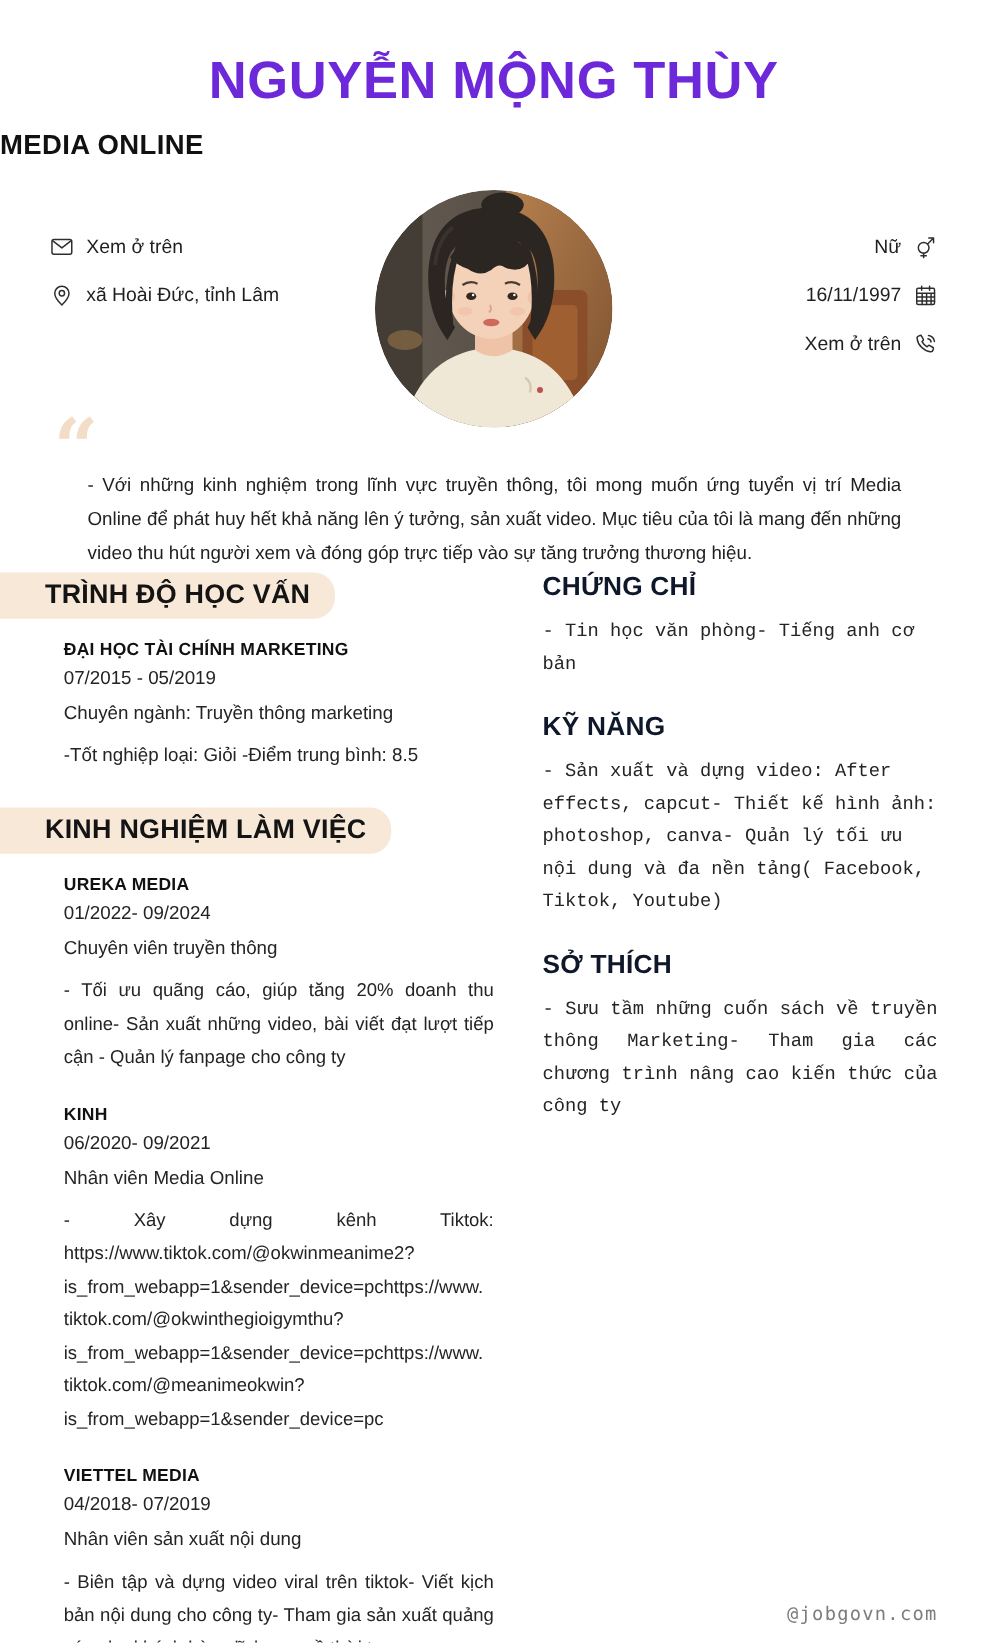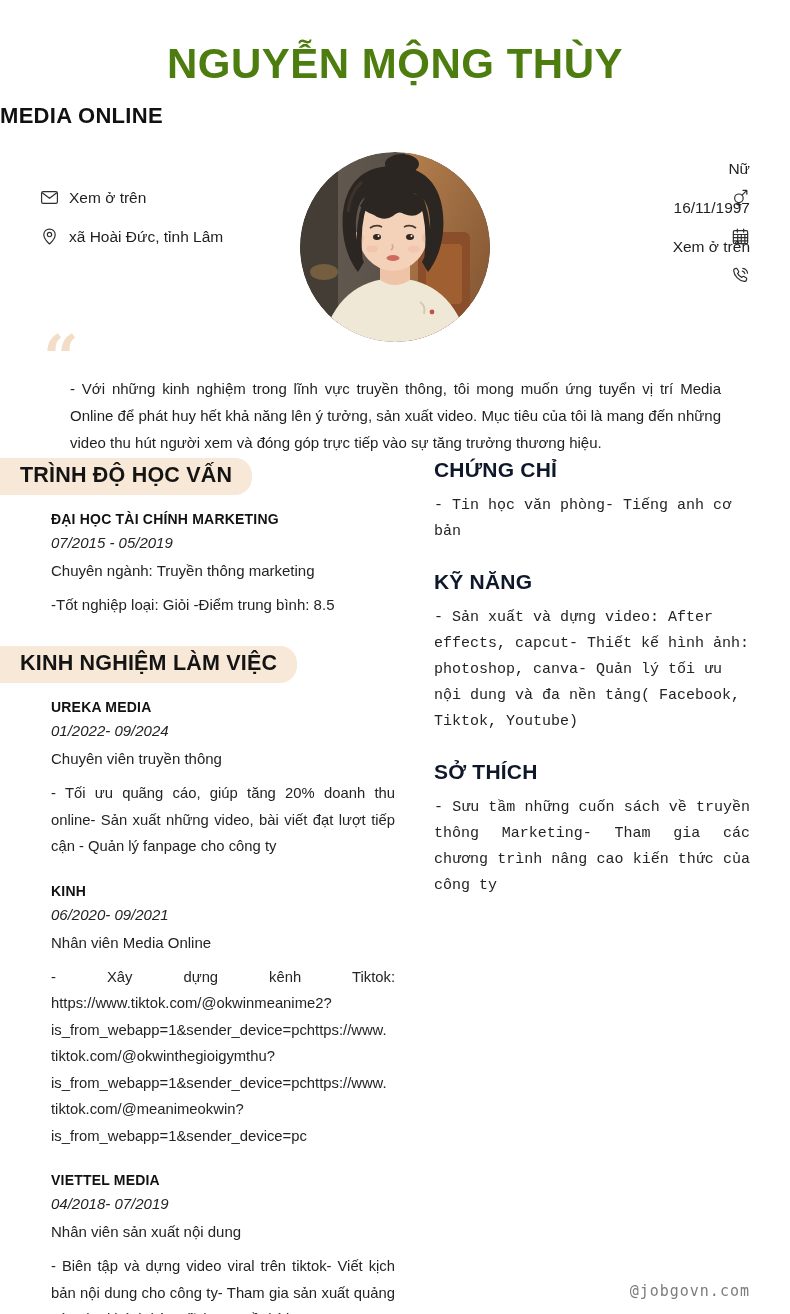--- a/index.html
+++ b/index.html
@@ -4,61 +4,61 @@
 <style>
   html,body{margin:0;padding:0;}
   body{
     width:790px;height:1314px;position:relative;background:#ffffff;
     font-family:"Liberation Sans","DejaVu Sans",sans-serif;
     color:#1f1f1f;overflow:hidden;
   }
   
   .name{
     position:absolute;top:40px;left:0;width:790px;text-align:center;
-    font-size:42px;font-weight:700;letter-spacing:.5px;color:#4d7c0f;
+    font-size:42px;font-weight:700;letter-spacing:.5px;color:#6d28d9;
   }
   .subtitle{
     position:absolute;top:103px;left:0;width:790px;
     font-size:22px;font-weight:700;color:#111;letter-spacing:.3px;
   }
   
   .photo{
     position:absolute;top:152px;left:300px;width:190px;height:190px;
     border-radius:50%;overflow:hidden;
   }
   
   .contact-left{position:absolute;top:187px;left:40px;}
   .contact-right{position:absolute;top:187px;right:40px;}
   .c-row{display:flex;align-items:flex-end;gap:10px;height:20px;margin-bottom:19px;}
-  .contact-right .c-row{justify-content:flex-end;flex-direction:column;}
+  .contact-right .c-row{justify-content:flex-end;}
   .c-row .txt{font-size:15.5px;color:#1f1f1f;white-space:nowrap;}
   .icon{width:19px;height:19px;flex:0 0 auto;display:block;}
   .icon svg{width:100%;height:100%;display:block;stroke:#2e2e2e;fill:none;
     stroke-width:1.5;stroke-linecap:round;stroke-linejoin:round;}
   
   .quote-mark{
     position:absolute;top:327px;left:43px;font-size:62px;line-height:1;
     font-family:"DejaVu Serif","Liberation Serif",serif;font-weight:700;
     color:#f3ddc6;
   }
   .objective{
     position:absolute;top:360px;left:70px;width:651px;
     font-size:15px;line-height:27px;text-align:justify;color:#1f1f1f;
   }
   
   .col-left{position:absolute;top:458px;left:0;width:397px;}
   .col-right{position:absolute;top:458px;left:434px;width:316px;}
   .pill{
     display:inline-block;background:#f8e8d7;border-radius:0 17px 17px 0;
-    padding:5px 20px 7px 20px;font-size:21.5px;font-weight:700;color:#141414;
+    padding:5px 20px 7px 36px;font-size:21.5px;font-weight:700;color:#141414;
     letter-spacing:.2px;
   }
   .edu{margin:16px 0 0 51px;width:344px;}
   .entry-title{font-size:14px;font-weight:700;color:#111;margin:0 0 7px 0;letter-spacing:.2px;}
-  .entry-period{font-size:15px;font-style:italic;color:#242424;margin:0 0 7px 0;}
+  .entry-period{font-size:15px;color:#242424;margin:0 0 7px 0;}
   .entry-line{font-size:15px;color:#242424;margin:0 0 9px 0;line-height:25px;}
   .exp-pill{margin-top:20px;}
   .jobs{margin:16px 0 0 51px;width:344px;}
   .job{margin-bottom:23px;}
   .job-desc{
     font-size:14.8px;color:#242424;line-height:26.5px;text-align:justify;
     overflow-wrap:break-word;margin:0;
   }
   .col-right h2{
     font-size:21px;font-weight:700;color:#0f172a;margin:0 0 11px 0;letter-spacing:.2px;

